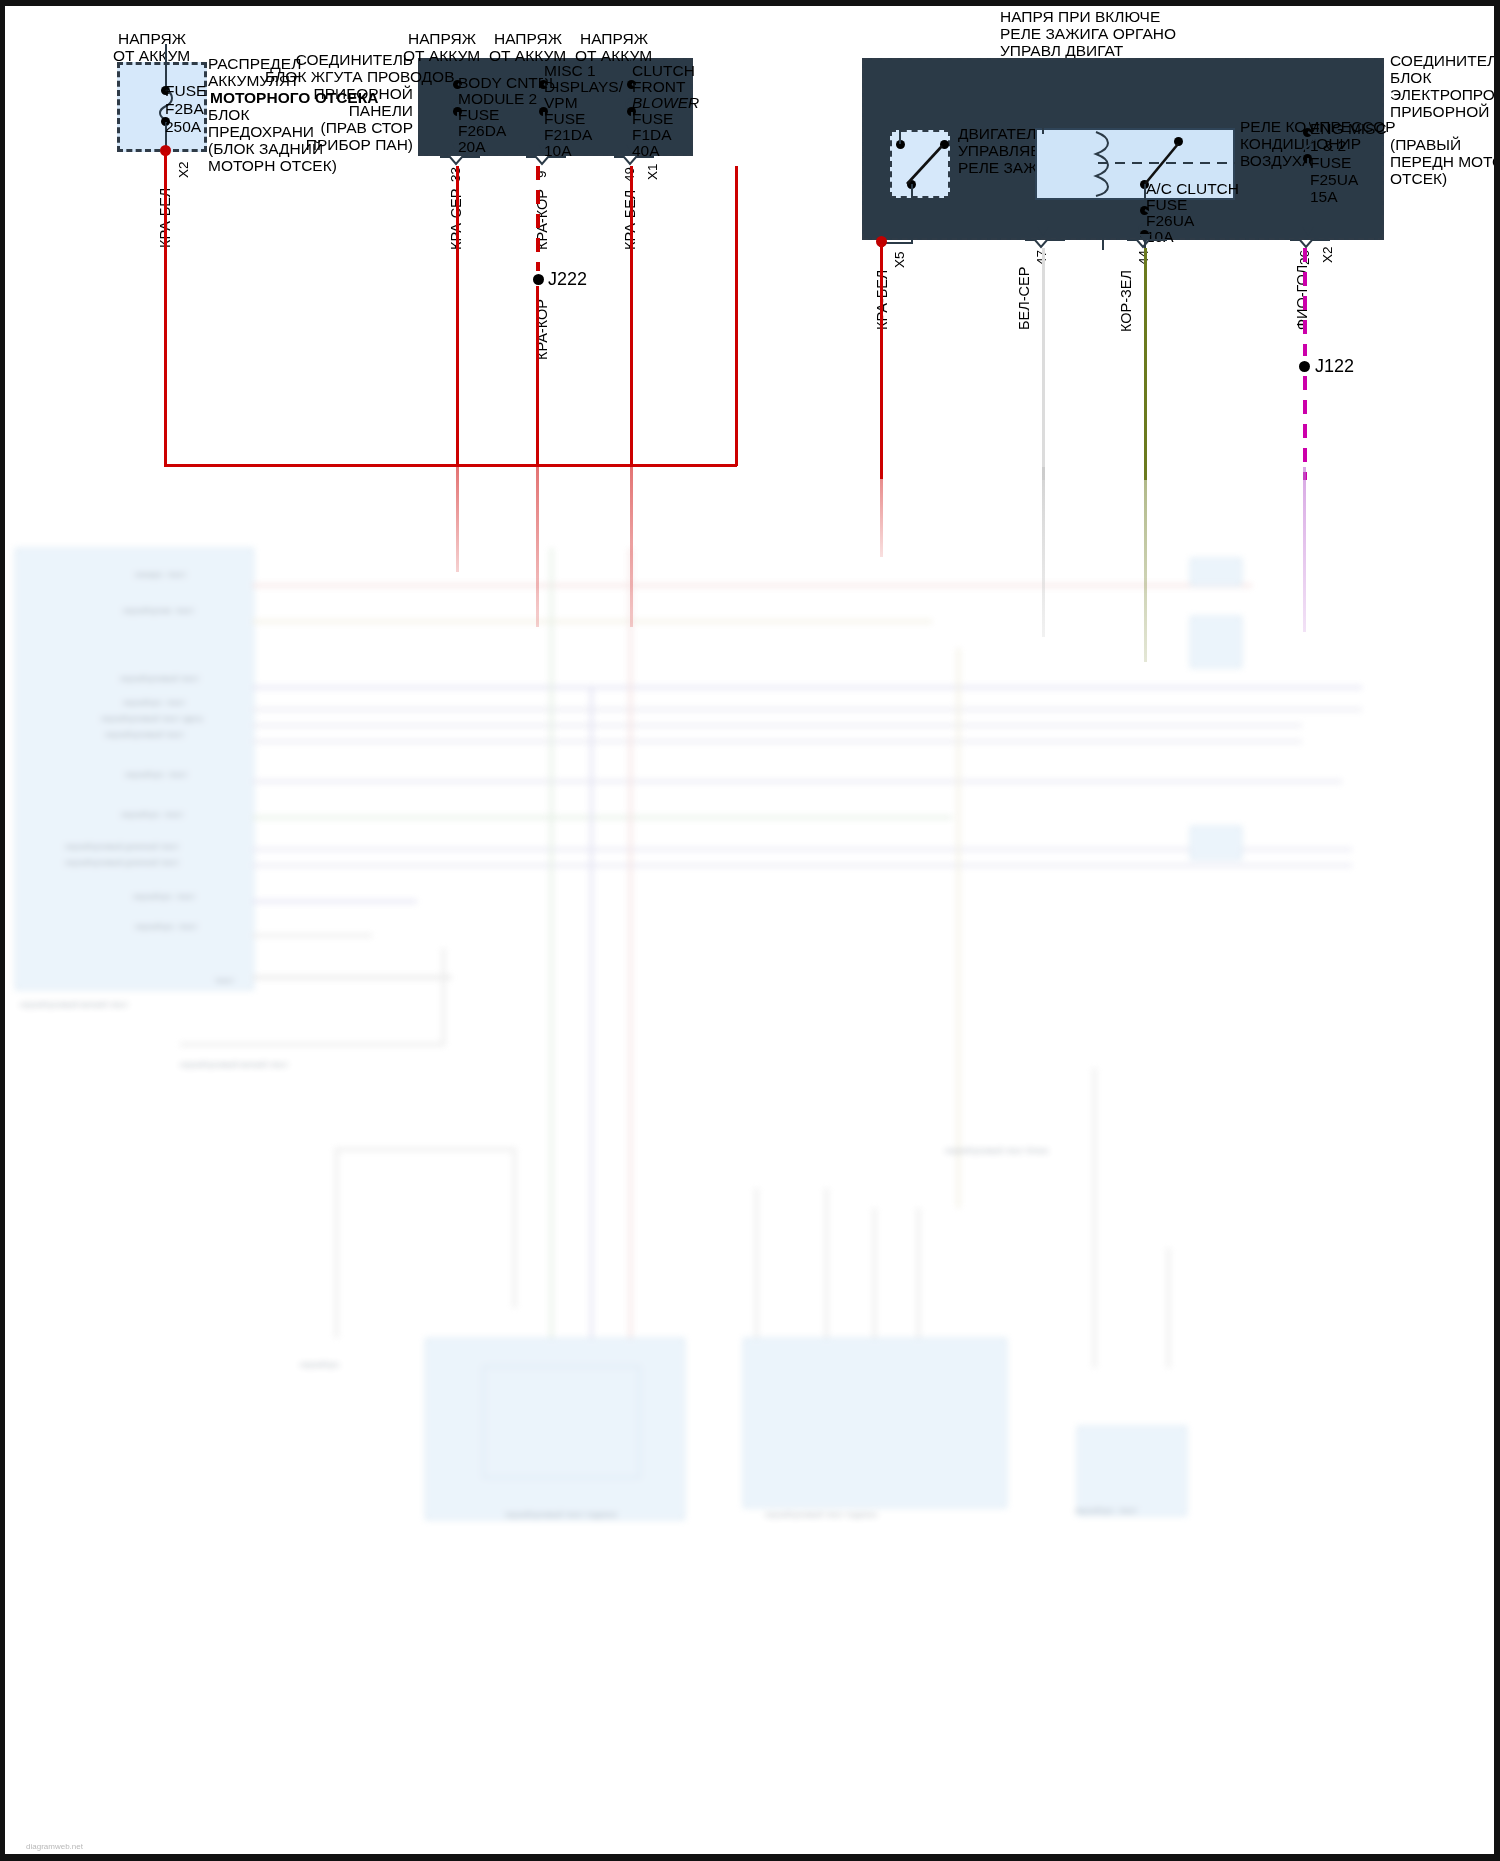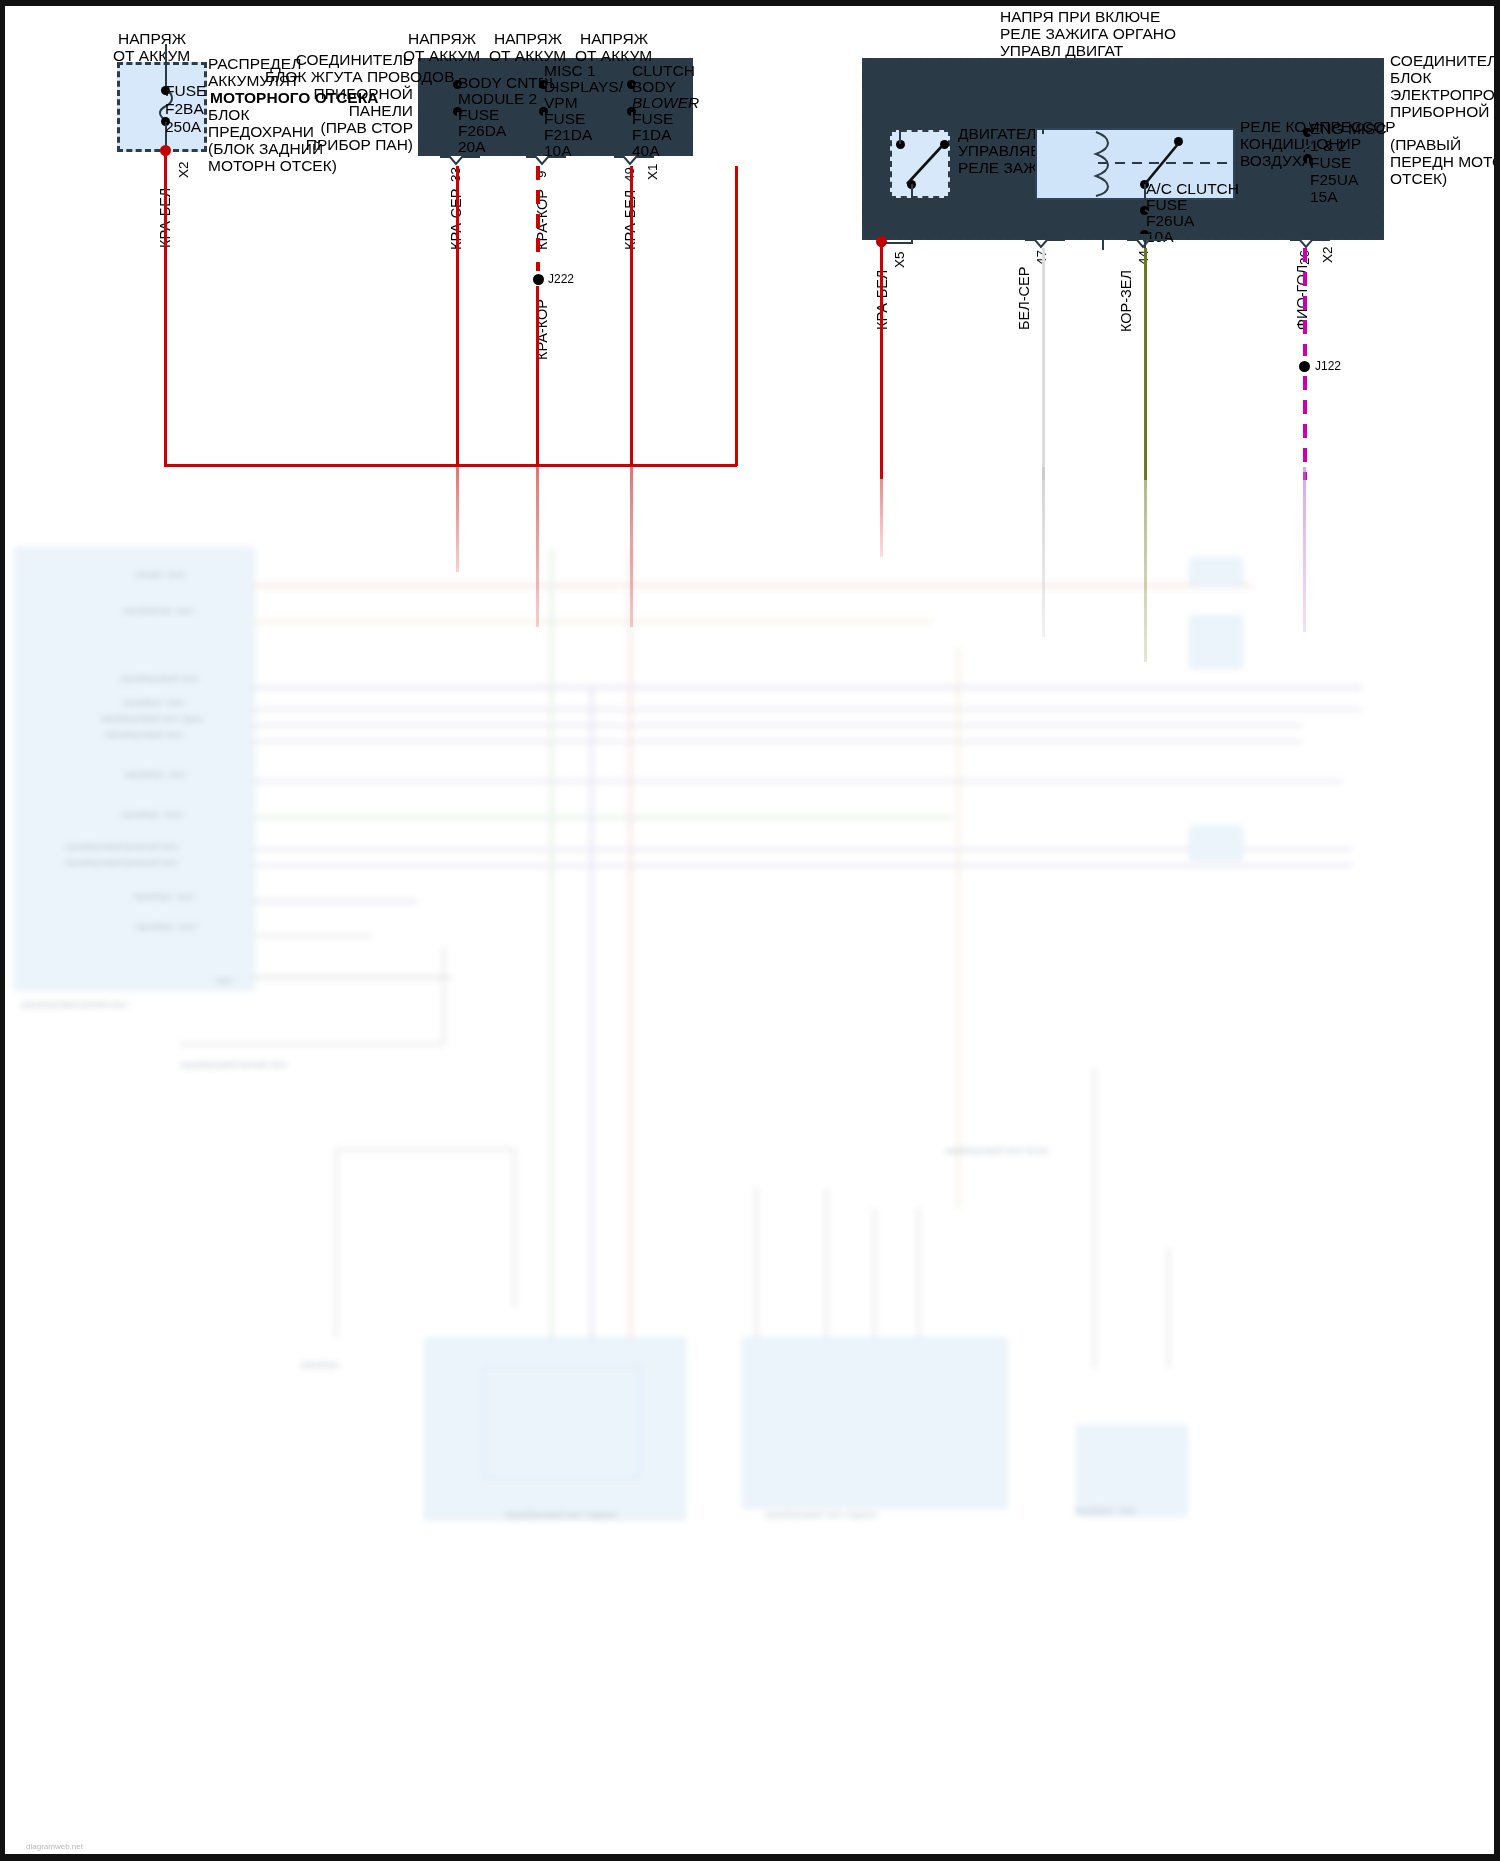--- a/index.html
+++ b/index.html
@@ -34,21 +34,21 @@
     border:3px dashed #2f3b47;box-sizing:border-box;
   }
   .dashbox.thin{border-width:2px;}
   .solidbox{
     position:absolute;background:#cfe4f8;border:2px solid #2f4458;box-sizing:border-box;
   }
 
   .lbl{position:absolute;color:#000;font-size:15.5px;line-height:17.5px;white-space:nowrap;}
   .lbl.c{text-align:left;}
   .lbl.r{text-align:right;}
-  .lbl.small{font-size:12px;line-height:16.5px;}
+  .lbl.small{font-size:18px;line-height:16.5px;}
 
   
   .vlbl{
     position:absolute;color:#000;font-size:14.5px;white-space:nowrap;
     transform-origin:0 0;transform:rotate(-90deg);
   }
   .vlbl.sm{font-size:13.5px;}
 
   
   .w{position:absolute;}
@@ -246,21 +246,21 @@
     <div class="dot" style="left:627px;top:80px;"></div>
     <svg width="30" height="26" style="left:618px;top:84px;">
       <path d="M14,0 C22,4 22,10 14,14 C6,18 6,22 14,26" fill="none" stroke="#2b3a47" stroke-width="2"></path>
     </svg>
     <div class="dot" style="left:627px;top:107px;"></div>
     <div class="thin thinv" style="left:631px;top:112px;height:34px;"></div>
     <svg width="16" height="12" style="left:624px;top:142px;">
       <path d="M8,12 L2,2 L14,2 Z" fill="#2b3a47"></path>
     </svg>
     <div class="lbl" style="left:632px;top:62px;">CLUTCH</div>
-    <div class="lbl" style="left:632px;top:78px;">BODY</div>
+    <div class="lbl" style="left:632px;top:78px;">FRONT</div>
     <div class="lbl" style="left:632px;top:94px;font-style:italic;">BLOWER</div>
     <div class="lbl" style="left:632px;top:110px;">FUSE</div>
     <div class="lbl" style="left:632px;top:126px;">F1DA</div>
     <div class="lbl" style="left:632px;top:142px;">40A</div>
     <svg width="40" height="12" style="left:614px;top:155px;">
       <path d="M0,2 L10,2 L16,9 L22,2 L40,2" fill="none" stroke="#2b3a47" stroke-width="2"></path>
     </svg>
     <div class="vlbl sm" style="left:622px;top:182px;">49</div>
     <div class="vlbl sm" style="left:645px;top:180px;">X1</div>
     <div class="vlbl" style="left:622px;top:250px;">КРА-БЕЛ</div>

